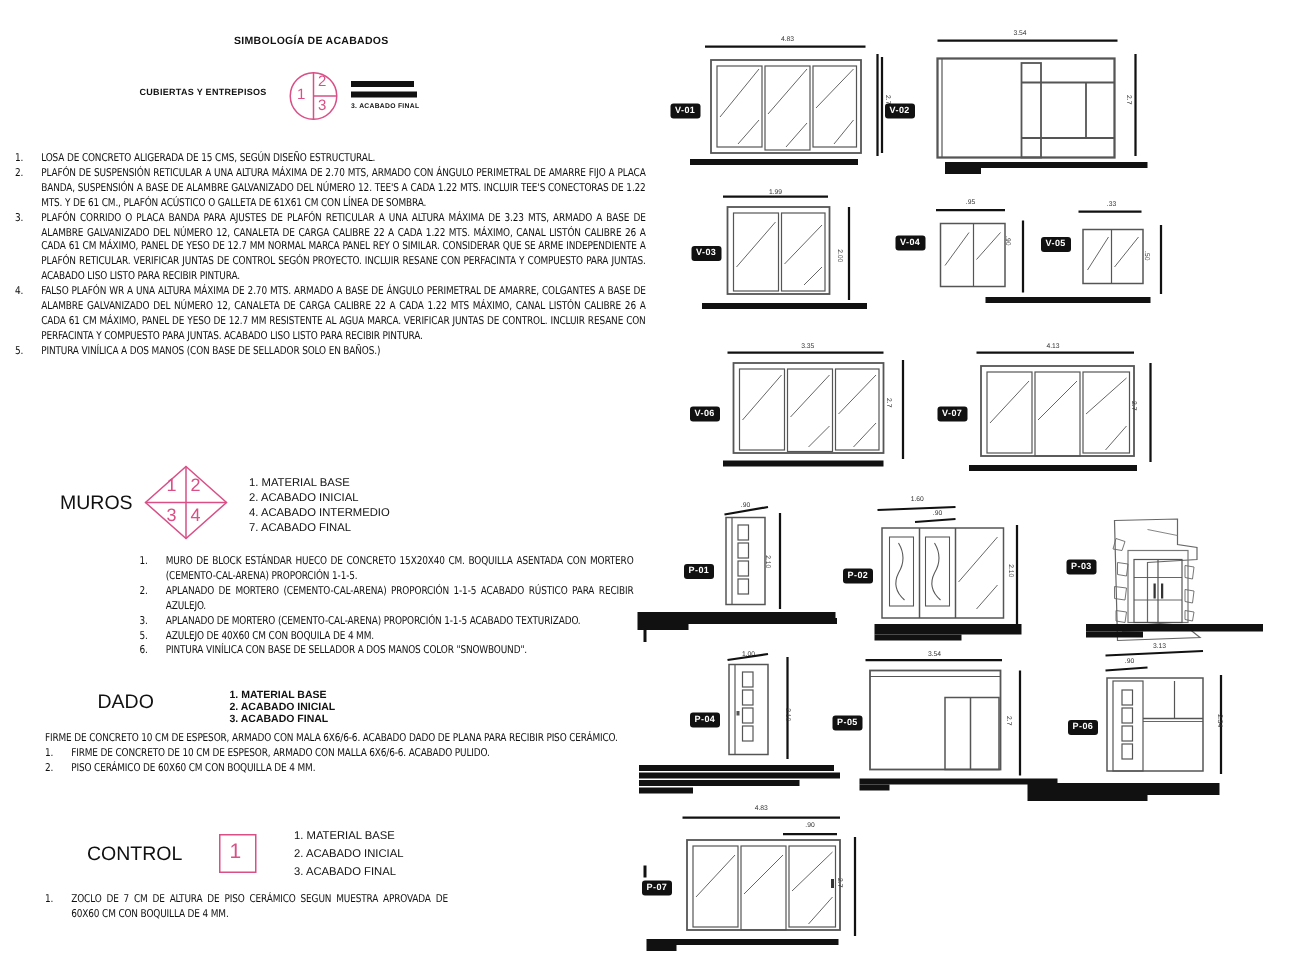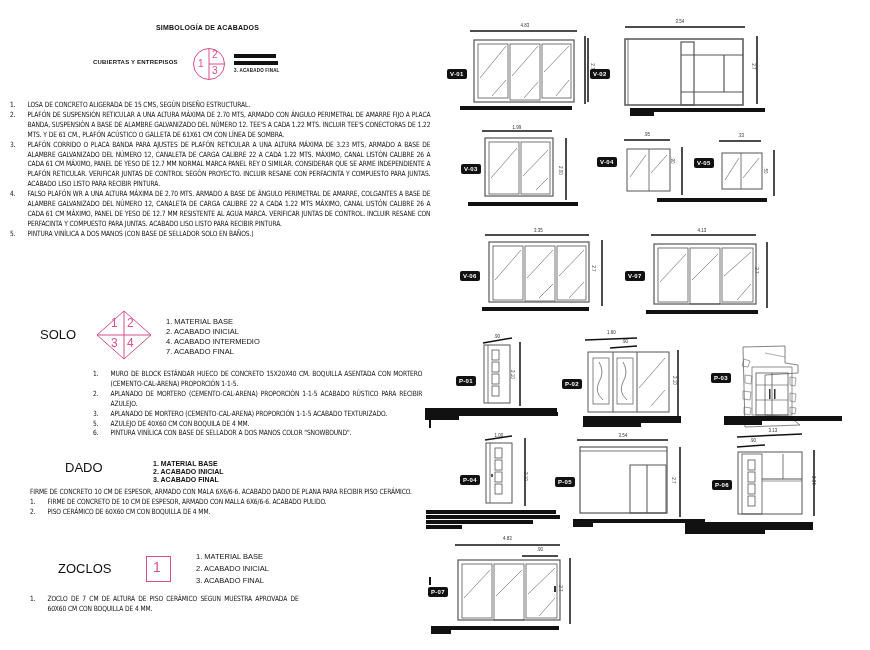--- a/index.html
+++ b/index.html
@@ -55,21 +55,21 @@
         <span class="n">4.</span>
         <span class="t">FALSO PLAFÓN WR A UNA ALTURA MÁXIMA DE 2.70 MTS. ARMADO A BASE DE ÁNGULO PERIMETRAL DE AMARRE, COLGANTES A BASE DE ALAMBRE GALVANIZADO DEL NÚMERO 12, CANALETA DE CARGA CALIBRE 22 A CADA 1.22 MTS MÁXIMO, CANAL LISTÓN CALIBRE 26 A CADA 61 CM MÁXIMO, PANEL DE YESO DE 12.7 MM RESISTENTE AL AGUA MARCA. VERIFICAR JUNTAS DE CONTROL. INCLUIR RESANE CON PERFACINTA Y COMPUESTO PARA JUNTAS. ACABADO LISO LISTO PARA RECIBIR PINTURA.</span>
       </li>
     <li>
         <span class="n">5.</span>
         <span class="t">PINTURA VINÍLICA A DOS MANOS (CON BASE DE SELLADOR SOLO EN BAÑOS.)</span>
       </li>
   </ol>
 </div>
 
-<div class="abs sec-label" style="left:40px;top:327px;">SOLO</div>
+<div class="abs sec-label" style="left:40px;top:327px;">MUROS</div>
 <svg style="left:96px;top:310px;" width="56" height="50">
   <polygon points="28,1 55,25 28,49 1,25" fill="none" stroke="#d94f86" stroke-width="1"></polygon>
   <line x1="28" y1="1" x2="28" y2="49" stroke="#d94f86" stroke-width="1"></line>
   <line x1="1" y1="25" x2="55" y2="25" stroke="#d94f86" stroke-width="1"></line>
 </svg>
 <div class="abs" style="left:111px;top:316px;font-family:'Liberation Sans',sans-serif;font-size:12px;color:#d94f86;">1</div>
 <div class="abs" style="left:127px;top:316px;font-family:'Liberation Sans',sans-serif;font-size:12px;color:#d94f86;">2</div>
 <div class="abs" style="left:111px;top:336px;font-family:'Liberation Sans',sans-serif;font-size:12px;color:#d94f86;">3</div>
 <div class="abs" style="left:127px;top:336px;font-family:'Liberation Sans',sans-serif;font-size:12px;color:#d94f86;">4</div>
 <div class="abs legend" style="left:166px;top:317px;">
@@ -116,21 +116,21 @@
         <span class="n">1.</span>
         <span class="t">FIRME DE CONCRETO DE 10 CM DE ESPESOR, ARMADO CON MALLA 6X6/6-6. ACABADO PULIDO.</span>
       </li>
     <li>
         <span class="n">2.</span>
         <span class="t">PISO CERÁMICO DE 60X60 CM CON BOQUILLA DE 4 MM.</span>
       </li>
   </ol>
 </div>
 
-<div class="abs sec-label" style="left:58px;top:561px;">ZOCLOS</div>
+<div class="abs sec-label" style="left:58px;top:561px;">CONTROL</div>
 <div class="abs" style="left:146px;top:556px;width:23px;height:24px;border:1px solid #d94f86;"></div>
 <div class="abs" style="left:153px;top:559px;font-family:'Liberation Sans',sans-serif;font-size:14px;color:#d94f86;">1</div>
 <div class="abs legend" style="left:196px;top:551px;line-height:12px;">
   <div>1. MATERIAL BASE</div>
   <div>2. ACABADO INICIAL</div>
   <div>3. ACABADO FINAL</div>
 </div>
 <div class="abs notes" style="left:30px;top:594px;width:292px;">
   <ol>
     <li>

